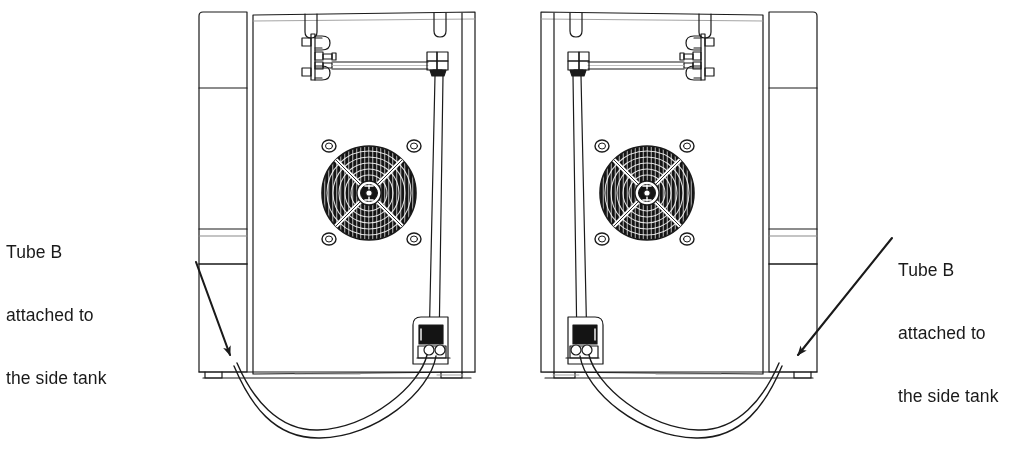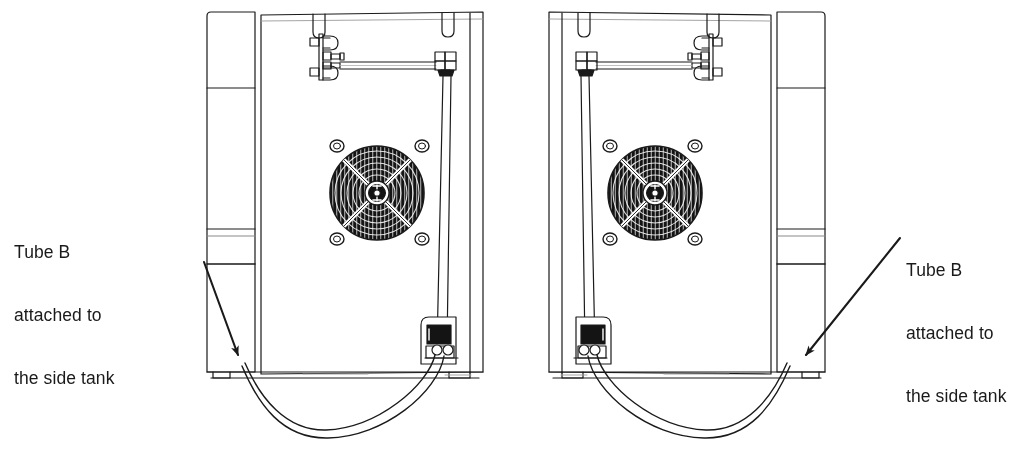--- a/index.html
+++ b/index.html
@@ -3,21 +3,21 @@
 <meta charset="utf-8">
 <style>
   html,body{margin:0;padding:0;}
   body{
     width:1016px;height:450px;
     background:#ffffff;
     font-family:"Liberation Sans", sans-serif;
     overflow:hidden;
     position:relative;
   }
-  #stage{position:absolute;left:8px;top:0;width:824px;height:450px;}
+  #stage{position:absolute;left:0;top:0;width:824px;height:450px;}
   svg.diagram{position:absolute;left:0;top:0;width:1016px;height:450px;display:block;}
   .label-text{
     position:absolute;
     font-family:"Liberation Sans", sans-serif;
     font-size:17.5px;
     line-height:21px;
     color:#1a1a1a;
     white-space:pre;
     letter-spacing:0.1px;
   }

